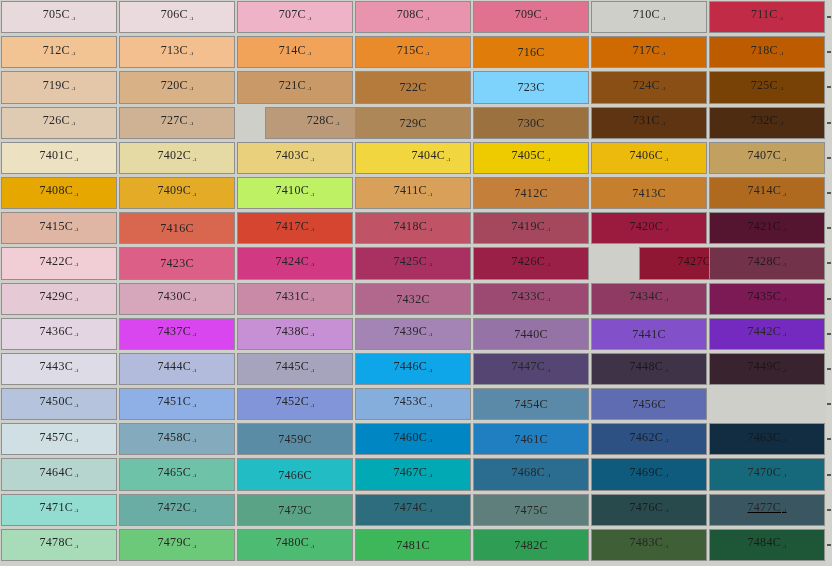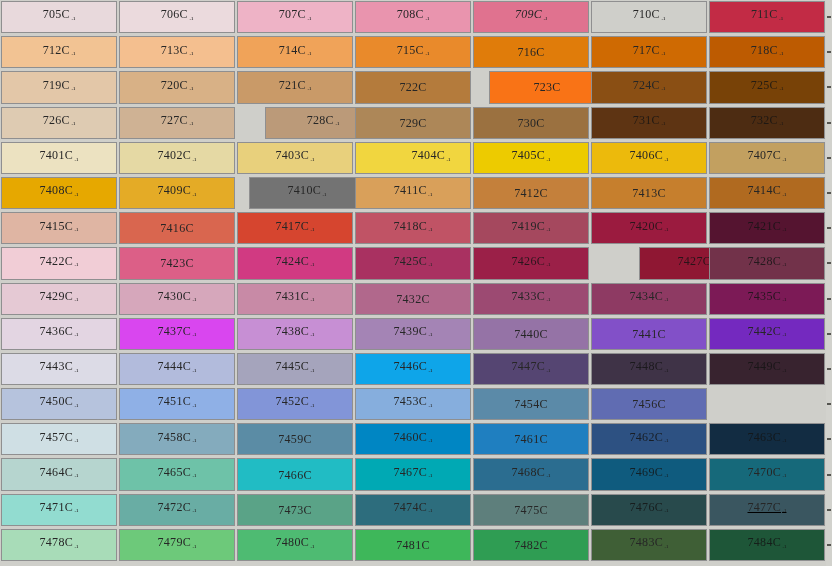--- a/index.html
+++ b/index.html
@@ -104,21 +104,21 @@
           <div class="swatch-fill" style="background: rgb(238, 179, 198);">
             <span class="swatch-label" style="color: rgb(38, 38, 38);">707C<span class="mark">·¹</span></span>
           </div>
         </div>
         <div class="swatch-cell">
           <div class="swatch-fill" style="background: rgb(233, 148, 174);">
             <span class="swatch-label" style="color: rgb(38, 38, 38);">708C<span class="mark">·¹</span></span>
           </div>
         </div>
         <div class="swatch-cell">
-          <div class="swatch-fill" style="background: rgb(224, 114, 143); font-style: italic;">
+          <div class="swatch-fill" style="background: rgb(224, 114, 143);">
             <span class="swatch-label" style="color: rgb(38, 38, 38);">709C<span class="mark">·¹</span></span>
           </div>
         </div>
         <div class="swatch-cell">
           <div class="swatch-fill">
             <span class="swatch-label" style="color: rgb(38, 38, 38);">710C<span class="mark">·¹</span></span>
           </div>
         </div>
         <div class="swatch-cell">
           <div class="swatch-fill" style="background: rgb(194, 43, 69);">
@@ -178,21 +178,21 @@
           <div class="swatch-fill" style="background: rgb(201, 154, 104);">
             <span class="swatch-label" style="color: rgb(38, 38, 38);">721C<span class="mark">·¹</span></span>
           </div>
         </div>
         <div class="swatch-cell">
           <div class="swatch-fill" style="background: rgb(180, 123, 60);">
             <span class="swatch-label" style="color: rgb(38, 38, 38);">722C</span>
           </div>
         </div>
         <div class="swatch-cell">
-          <div class="swatch-fill" style="background: #f97316; margin-left: 16px;">
+          <div class="swatch-fill" style="background: #7dd3fc;">
             <span class="swatch-label" style="color: rgb(38, 38, 38);">723C</span>
           </div>
         </div>
         <div class="swatch-cell">
           <div class="swatch-fill" style="background: rgb(138, 79, 20);">
             <span class="swatch-label" style="color: rgb(38, 38, 38);">724C<span class="mark">·¹</span></span>
           </div>
         </div>
         <div class="swatch-cell">
           <div class="swatch-fill" style="background: rgb(120, 66, 7);">
@@ -279,21 +279,21 @@
           <div class="swatch-fill" style="background: rgb(230, 168, 0);">
             <span class="swatch-label" style="color: rgb(38, 38, 38);">7408C<span class="mark">·¹</span></span>
           </div>
         </div>
         <div class="swatch-cell">
           <div class="swatch-fill" style="background: rgb(228, 171, 38);">
             <span class="swatch-label" style="color: rgb(38, 38, 38);">7409C<span class="mark">·¹</span></span>
           </div>
         </div>
         <div class="swatch-cell">
-          <div class="swatch-fill" style="background: #737373; margin-left: 12px;">
+          <div class="swatch-fill" style="background: #bef264;">
             <span class="swatch-label" style="color: rgb(38, 38, 38);">7410C<span class="mark">·¹</span></span>
           </div>
         </div>
         <div class="swatch-cell">
           <div class="swatch-fill" style="background: rgb(217, 160, 90);">
             <span class="swatch-label" style="color: rgb(38, 38, 38);">7411C<span class="mark">·¹</span></span>
           </div>
         </div>
         <div class="swatch-cell">
           <div class="swatch-fill" style="background: rgb(196, 128, 59);">

